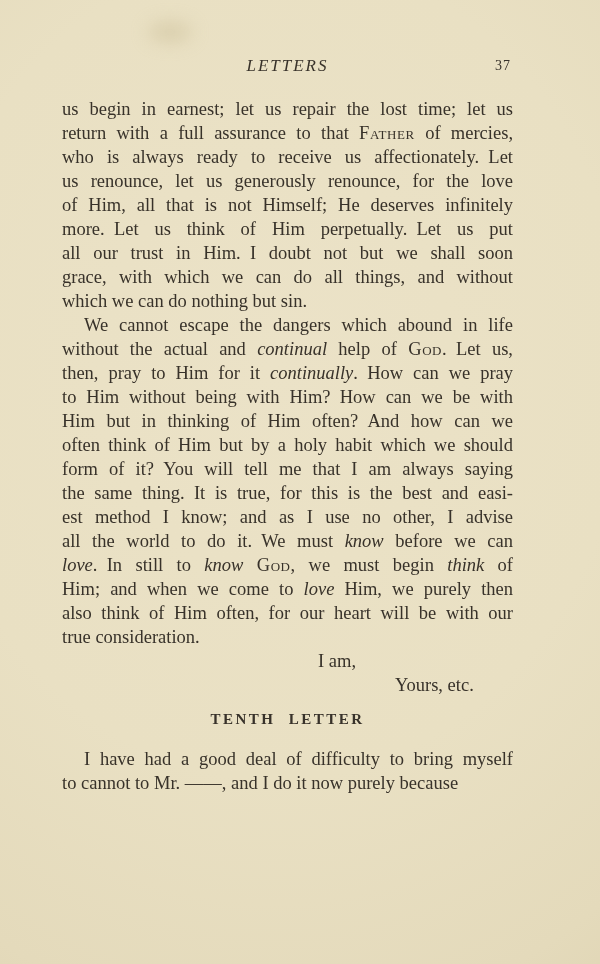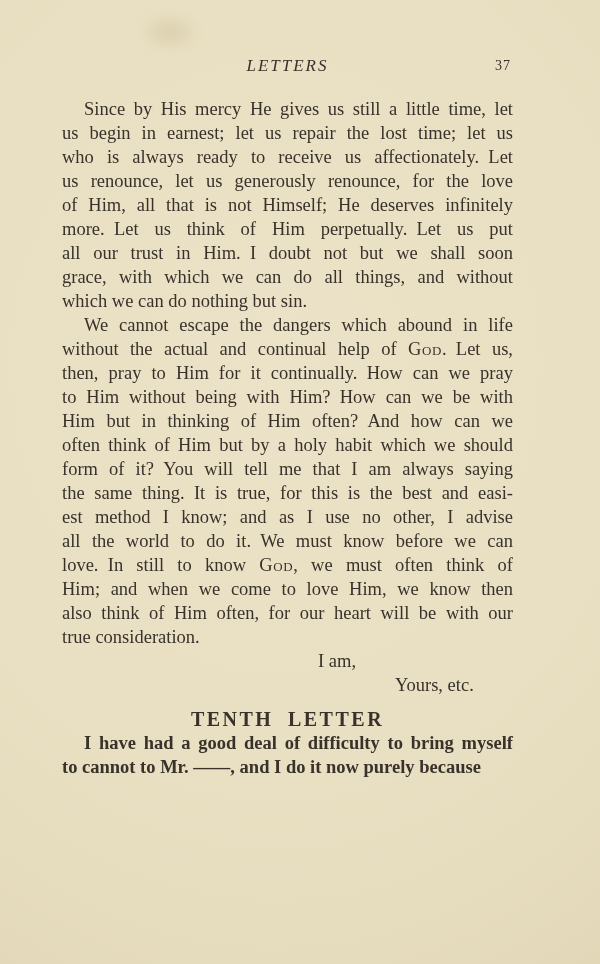--- a/index.html
+++ b/index.html
@@ -41,72 +41,72 @@
     font-size: 18.5px; line-height: 24px;
     text-rendering: optimizeLegibility;
   }
   .line {
     text-align: justify;
     text-align-last: justify;
     white-space: normal;
   }
   .line.last { text-align-last: left; }
   .line.indent { text-indent: 22px; }
-  .it { }
+  .it { font-style: italic; }
   .sc { font-variant: small-caps; letter-spacing: 0.6px; }
   .closing1 {
     text-align: left; text-align-last: left; padding-left: 256px;
   }
   .closing2 {
     text-align: center; text-align-last: left; padding-left: 333px;
   }
   .heading {
     text-align: center; text-align-last: center;
-    font-size: 20px; font-weight: 600;
+    font-size: 15px; font-weight: 600;
     letter-spacing: 2.5px; word-spacing: 7px;
     margin-top: 10px;
   }
-  .after-heading { margin-top: 0; font-weight: bold; }
+  .after-heading { margin-top: 16px; }
 </style>
 </head>
 <body>
 
 <div class="page">
   <div class="smudge"></div>
 
   <div class="running-header">
     <div class="running-title">LETTERS</div>
     <div class="pagenum">37</div>
   </div>
 
   <div class="body-text">
       <div>
-        <div class="line indent"><span>Since by His mercy He gives us still a little time, let</span></div>
         <div class="line"><span>us begin in earnest; let us repair the lost time; let us</span></div>
+        <div class="line"><span>return with a full assurance to that </span><span class="sc">Father</span><span> of mercies,</span></div>
         <div class="line"><span>who is always ready to receive us affectionately. Let</span></div>
         <div class="line"><span>us renounce, let us generously renounce, for the love</span></div>
         <div class="line"><span>of Him, all that is not Himself; He deserves infinitely</span></div>
         <div class="line"><span>more. Let us think of Him perpetually. Let us put</span></div>
         <div class="line"><span>all our trust in Him. I doubt not but we shall soon</span></div>
         <div class="line"><span>grace, with which we can do all things, and without</span></div>
         <div class="line last"><span>which we can do nothing but sin.</span></div>
       </div>
       <div>
         <div class="line indent"><span>We cannot escape the dangers which abound in life</span></div>
         <div class="line"><span>without the actual and </span><span class="it">continual</span><span> help of </span><span class="sc">God</span><span>. Let us,</span></div>
         <div class="line"><span>then, pray to Him for it </span><span class="it">continually</span><span>. How can we pray</span></div>
         <div class="line"><span>to Him without being with Him? How can we be with</span></div>
         <div class="line"><span>Him but in thinking of Him often? And how can we</span></div>
         <div class="line"><span>often think of Him but by a holy habit which we should</span></div>
         <div class="line"><span>form of it? You will tell me that I am always saying</span></div>
         <div class="line"><span>the same thing. It is true, for this is the best and easi-</span></div>
         <div class="line"><span>est method I know; and as I use no other, I advise</span></div>
         <div class="line"><span>all the world to do it. We must </span><span class="it">know</span><span> before we can</span></div>
-        <div class="line"><span class="it">love</span><span>. In still to </span><span class="it">know</span><span> </span><span class="sc">God</span><span>, we must often </span><span class="it">think</span><span> of</span></div>
-        <div class="line"><span>Him; and when we come to </span><span class="it">love</span><span> Him, we know then</span></div>
+        <div class="line"><span class="it">love</span><span>. In still to </span><span class="it">know</span><span> </span><span class="sc">God</span><span>, we must begin </span><span class="it">think</span><span> of</span></div>
+        <div class="line"><span>Him; and when we come to </span><span class="it">love</span><span> Him, we purely then</span></div>
         <div class="line"><span>also think of Him often, for our heart will be with our</span></div>
         <div class="line last"><span>true consideration.</span></div>
       </div>
       <div class="line closing1">I am,</div>
       <div class="line closing2">Yours, etc.</div>
       <div class="line heading">TENTH LETTER</div>
       <div class="after-heading">
         <div class="line indent"><span>I have had a good deal of difficulty to bring myself</span></div>
         <div class="line last"><span>to cannot to Mr. ——, and I do it now purely because</span></div>
       </div>

